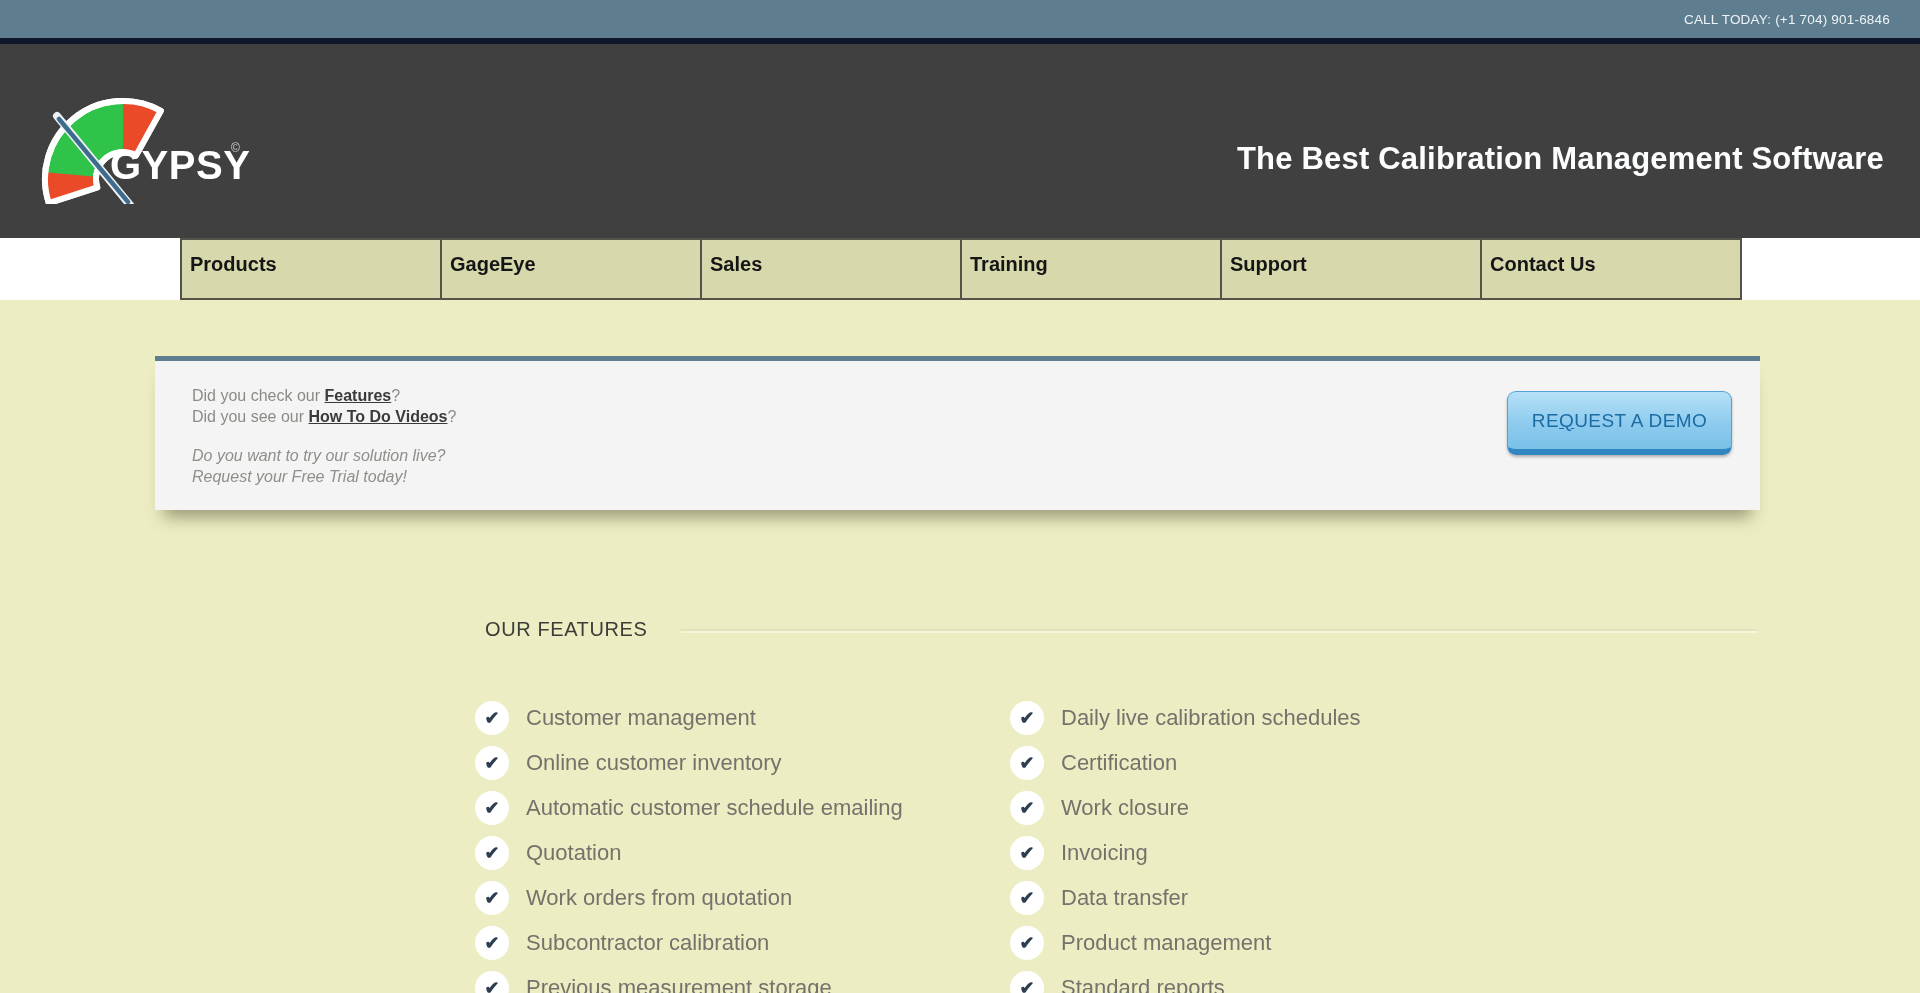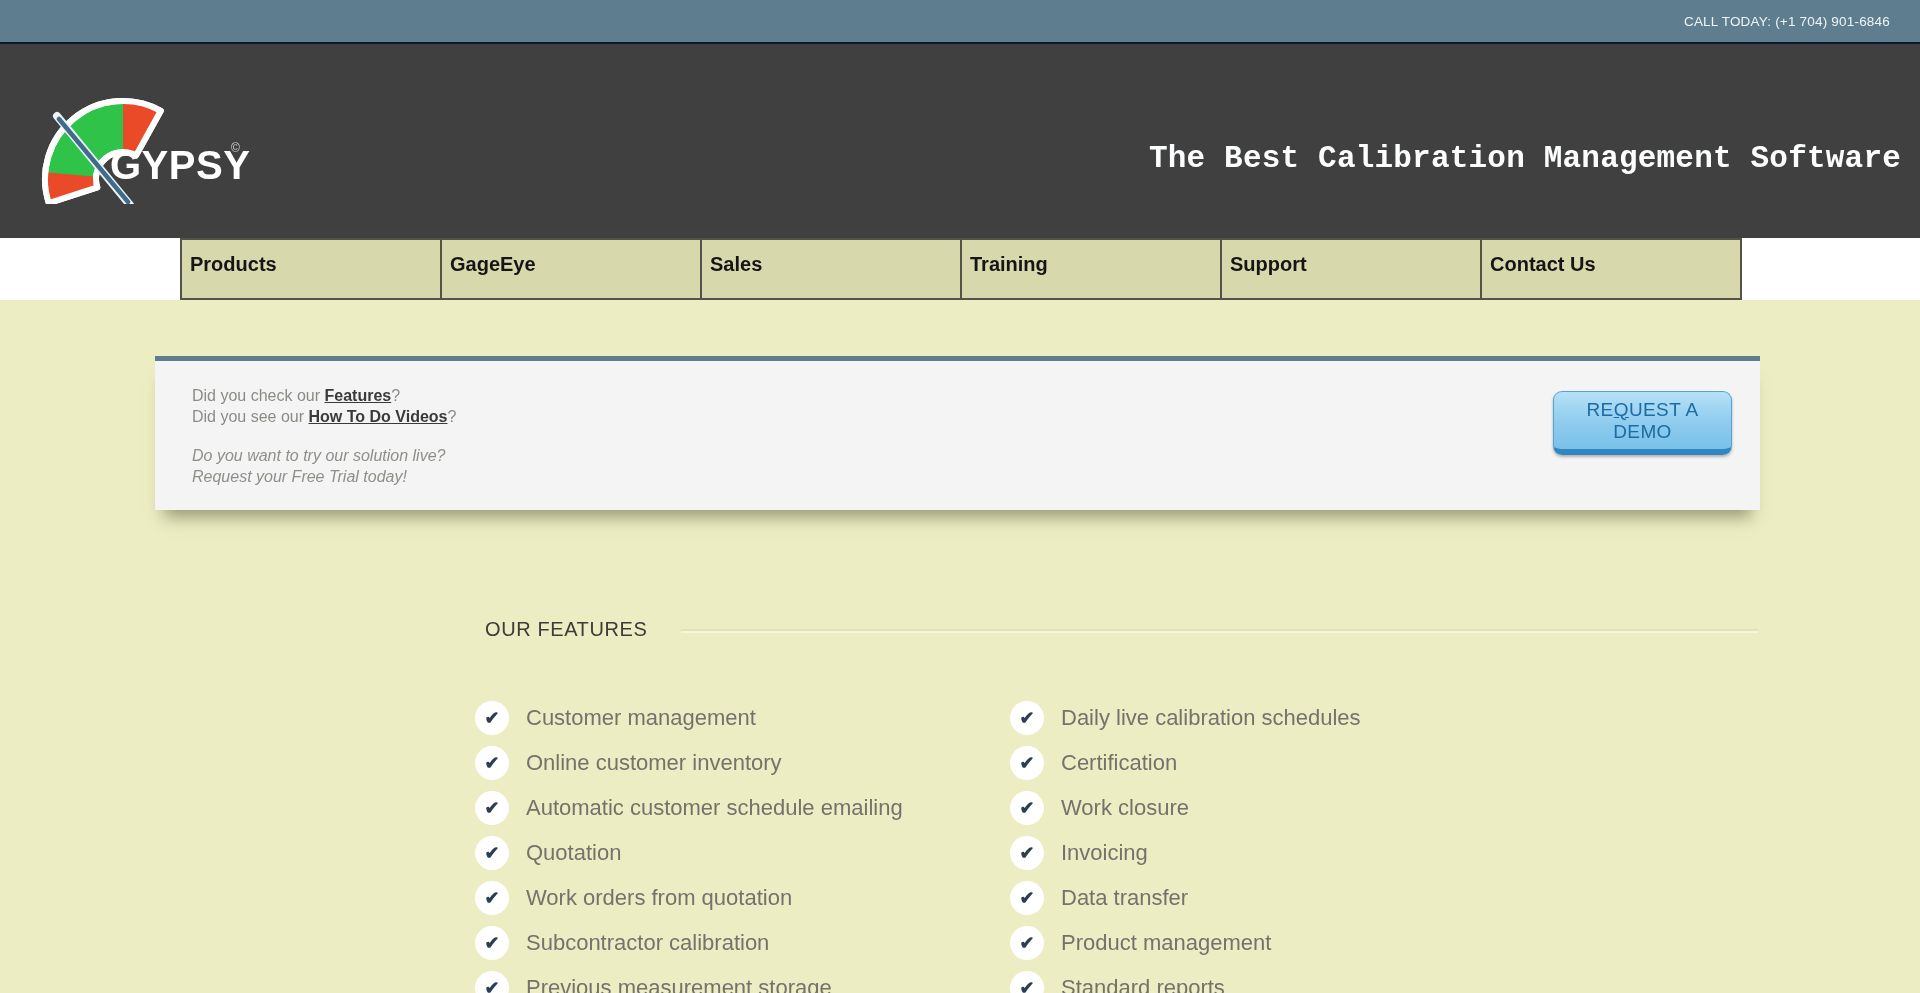--- a/index.html
+++ b/index.html
@@ -9,39 +9,39 @@
     width: 1920px; height: 993px; overflow: hidden;
     font-family: "Liberation Sans", sans-serif;
     background: #ffffff;
   }
 
   
   .topbar {
     height: 44px; background: #5e7d8e;
     display: flex; align-items: center; justify-content: flex-end;
     padding-right: 30px;
-    border-bottom: 2px solid #0f172a;
+    border-bottom: 6px solid #0f172a;
     color: #eef4f8; font-size: 13.5px; letter-spacing: .2px;
   }
 
   
   .site-header { height: 194px; background: #404040; position: relative; }
   .logo { position: absolute; left: 0; top: 0; width: 360px; height: 194px; cursor: pointer; }
   .logo svg { position: absolute; left: 3px; top: 35px; }
   .logo-text {
     position: absolute; left: 110px; top: 99px;
     color: #ffffff; font-size: 40px; font-weight: 800; letter-spacing: .5px;
   }
   .logo-mark {
     position: absolute; left: 231px; top: 97px;
     color: #cdd5da; font-size: 12px; font-weight: 400;
   }
   .tagline {
-    position: absolute; right: 19px; top: 97px;
-    color: #fbfdfe; font-size: 31px; font-weight: 600; letter-spacing: .2px; font-family: Liberation Mono, monospace;
+    position: absolute; right: 36px; top: 97px;
+    color: #fbfdfe; font-size: 31px; font-weight: 600; letter-spacing: .2px;
   }
 
   
   .nav-strip { height: 62px; background: #ffffff; }
   .nav-strip ul {
     list-style: none; margin: 0 0 0 180px; padding: 0;
     width: 1562px; height: 62px; display: flex;
     border: 2px solid #53534a;
     font-weight: bold;
   }
@@ -62,21 +62,21 @@
     padding: 24px 0 0 37px;
     box-shadow: 0 16px 15px -9px rgba(70, 70, 40, .5);
   }
   .panel p { margin: 0; font-size: 16px; line-height: 21px; color: #8b8b86; }
   .panel a { color: #3a3a3a; font-weight: 700; text-decoration: underline; cursor: pointer; text-align: center; }
   .panel .spacer { height: 18px; }
   .panel p.em { font-style: italic; color: #8f8f8a; }
 
   .demo-btn {
     position: absolute; right: 28px; top: 30px;
-    width: 179px; height: 64px;
+    width: 225px; height: 64px;
     border-radius: 9px;
     background: linear-gradient(180deg, #b6e1f7 0%, #8ecbee 55%, #79c1e8 100%);
     border: 1px solid #55a3d4;
     border-bottom: 6px solid #2f86c1;
     color: #1b6ca3; font-size: 19px; letter-spacing: .4px;
     font-family: "Liberation Sans", sans-serif;
     cursor: pointer;
     box-shadow: 0 2px 3px rgba(0,0,0,.28);
   }
   .demo-btn .uq { text-decoration: underline; }

